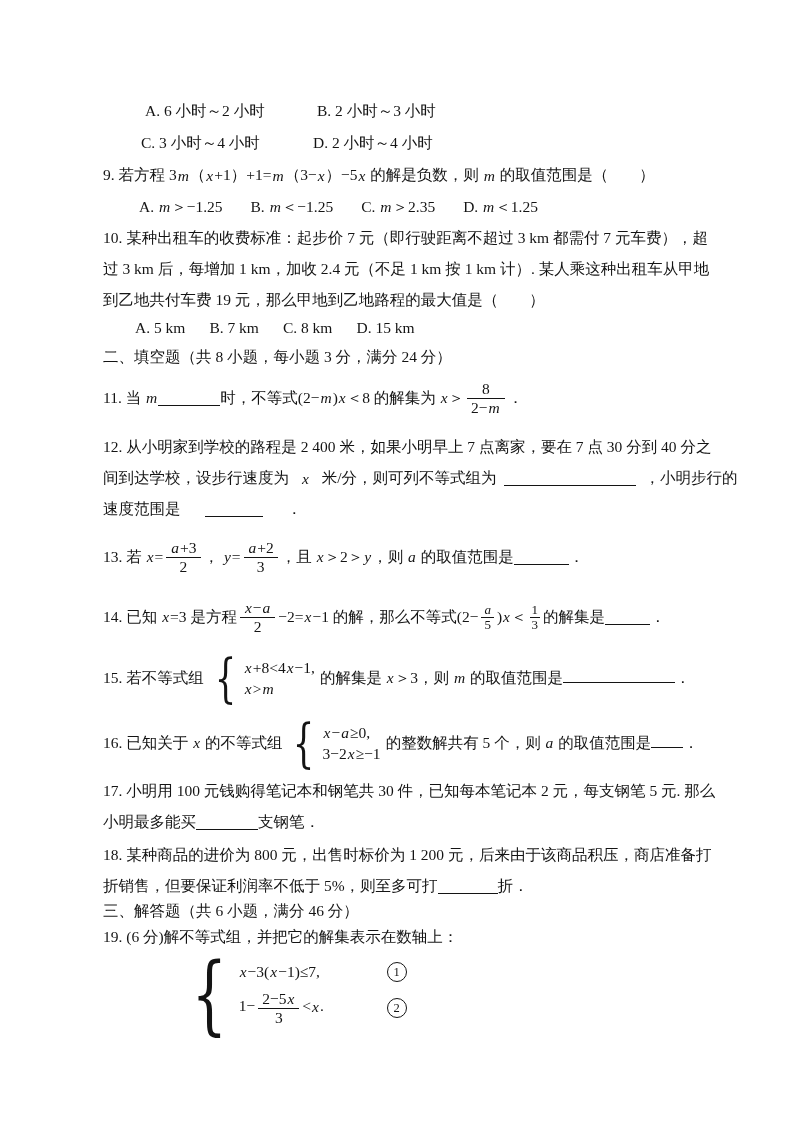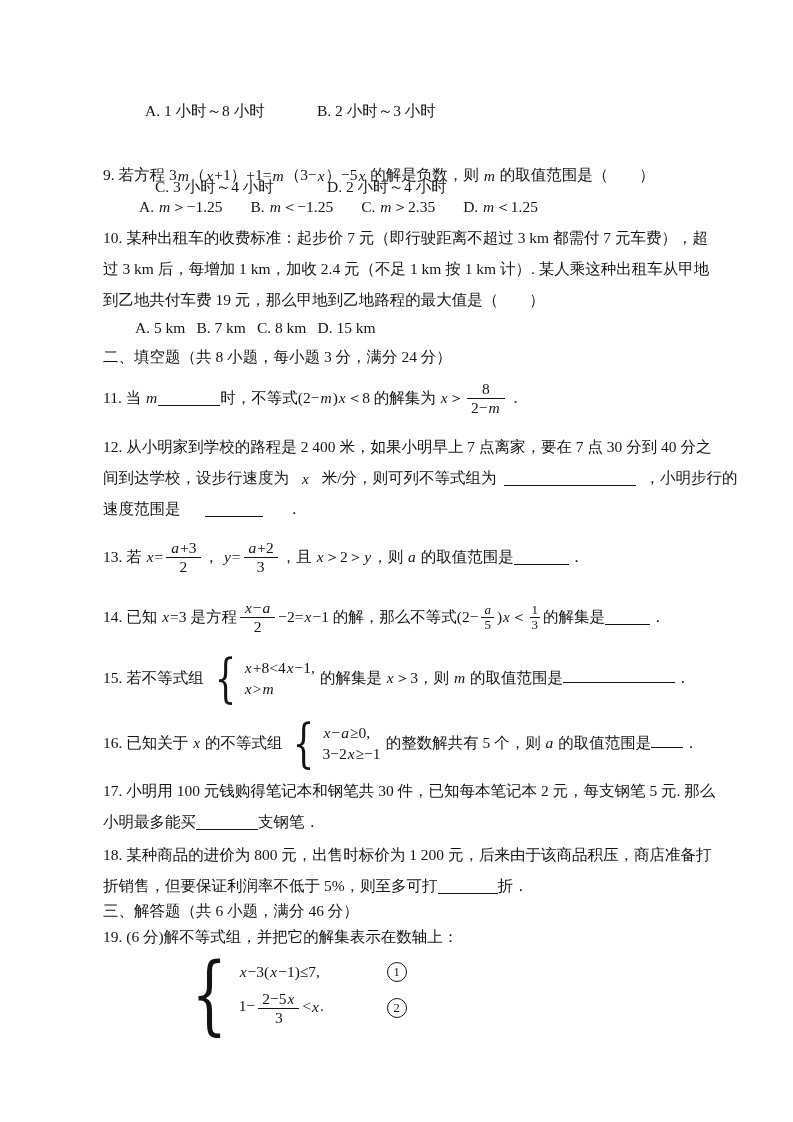--- a/index.html
+++ b/index.html
@@ -59,32 +59,32 @@
     border-radius:50%;
     display:inline-flex;
     align-items:center;
     justify-content:center;
     font-size:12.5px;
     flex:0 0 auto;
   }
   .optcol{display:inline-block;width:172px;}
   .optrow{display:flex;align-items:center;}
   .gap28{gap:28px;}
-  .gap26{gap:11px;}
+  .gap26{gap:24px;}
 </style>
 </head>
 <body>
 
 <div class="page">
 
   <div class="line" style="left:145px;top:101px;">
-    <span class="optcol">A. 1 小时～8 小时</span>
+    <span class="optcol">A. 6 小时～2 小时</span>
     <span>B. 2 小时～3 小时</span>
   </div>
-  <div class="line" style="left:155px;top:133px;margin-top:44px;">
+  <div class="line" style="left:141px;top:133px;">
     <span class="optcol">C. 3 小时～4 小时</span>
     <span>D. 2 小时～4 小时</span>
   </div>
 
   <div class="line" style="left:103px;top:165px;"><span>9. 若方程 3</span><span class="v">m</span><span>（</span><span class="v">x</span><span>+1）+1=</span><span class="v">m</span><span>（3−</span><span class="v">x</span><span>）−5</span><span class="v">x</span><span> 的解是负数，则 </span><span class="v">m</span><span> 的取值范围是（　　）</span></div>
   <div class="line optrow gap28" style="left:139px;top:197px;">
     <span><span>A. </span><span class="v">m</span><span>＞−1.25</span></span>
     <span><span>B. </span><span class="v">m</span><span>＜−1.25</span></span>
     <span><span>C. </span><span class="v">m</span><span>＞2.35</span></span>
     <span><span>D. </span><span class="v">m</span><span>＜1.25</span></span>

